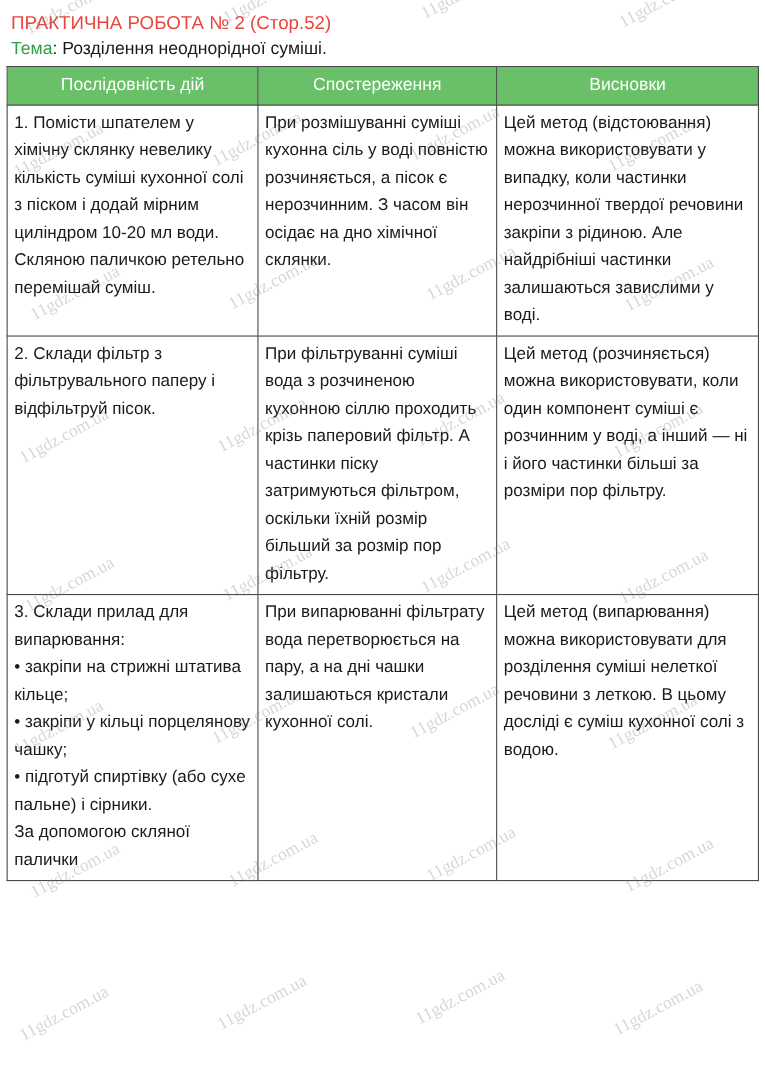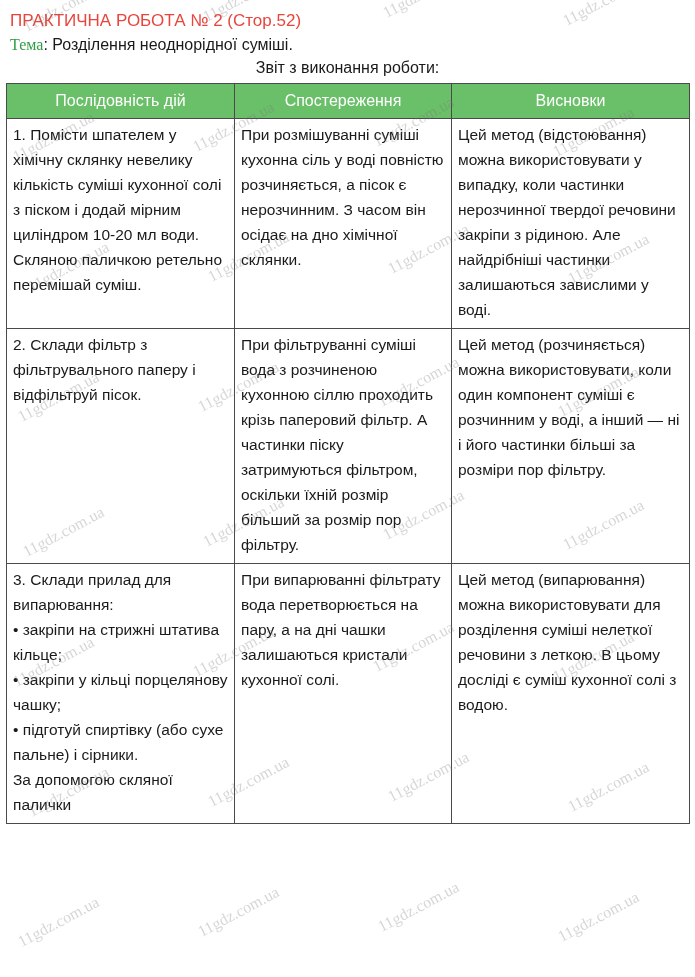--- a/index.html
+++ b/index.html
@@ -31,21 +31,20 @@
   }
   .theme-line {
     font-size: 16px;
     line-height: 22px;
     padding-left: 4px;
     margin-top: 2px;
     white-space: nowrap;
   }
   .theme-label {
     color: #2f9e44;
-    font-family: Liberation Serif, serif;
   }
   .theme-text {
     color: #1a1a1a;
   }
   .report-line {
     font-size: 16px;
     line-height: 22px;
     text-align: center;
     margin-top: 1px;
     color: #1a1a1a;
@@ -104,21 +103,20 @@
 <body>
 
 <div class="page">
 
   <div class="doc-title">ПРАКТИЧНА РОБОТА № 2 (Стор.52)</div>
 
   <div class="theme-line">
     <span class="theme-label">Тема</span><span class="theme-text">: </span><span class="theme-text">Розділення неоднорідної суміші.</span>
   </div>
 
-  <div class="report-line">Звіт з виконання роботи:</div>
 
   <table class="work-table">
     <colgroup>
       <col class="c1">
       <col class="c2">
       <col class="c3">
     </colgroup>
     <thead>
       <tr>
         <th>Послідовність дій</th>

